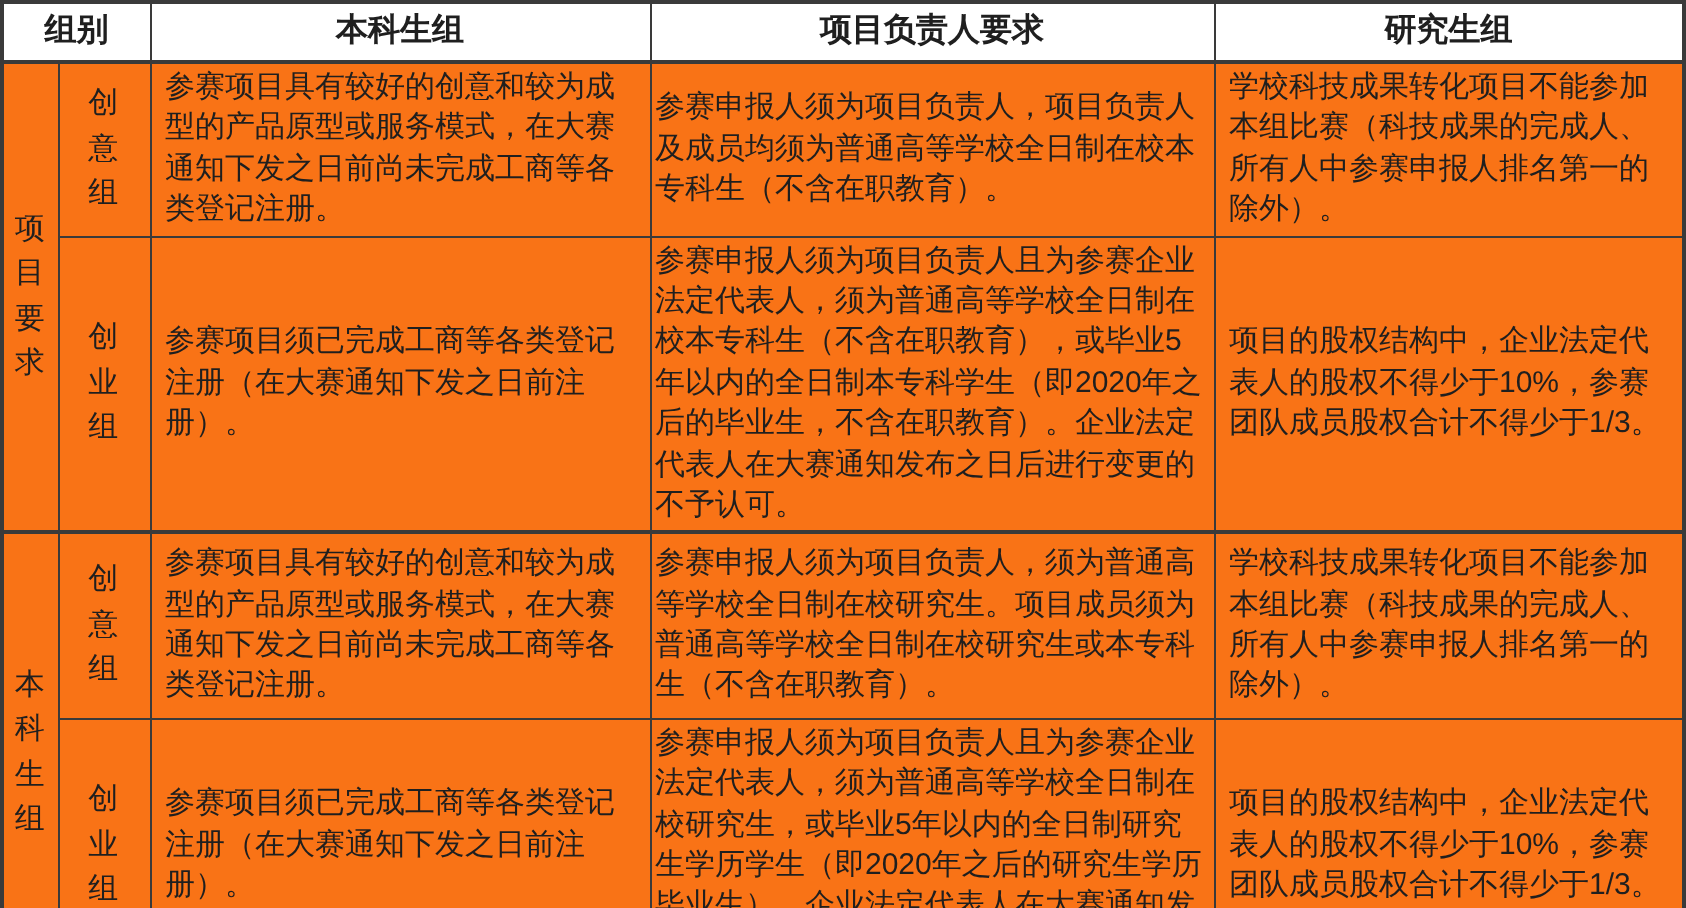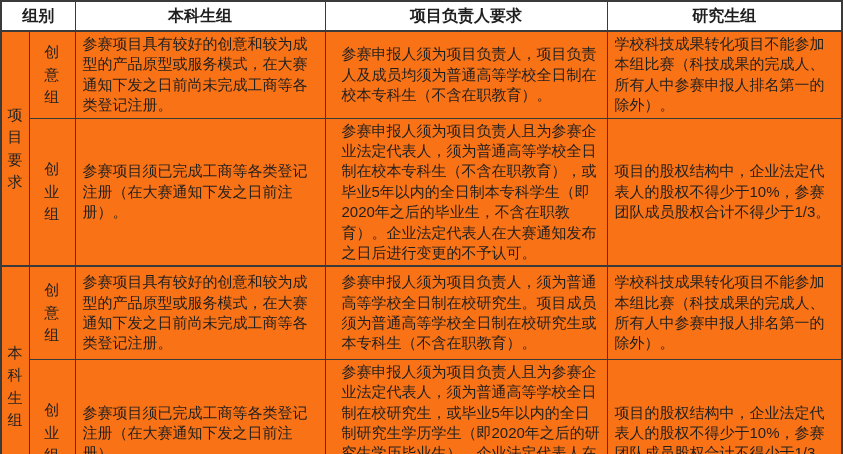--- a/index.html
+++ b/index.html
@@ -54,21 +54,21 @@
     width:1.05em;
     margin:0 auto;
     word-break:break-all;
     line-height:1.5;
     text-align:left;
   }
   td.cell-text{
     text-align:left;
   }
   td.cell-project{padding:2px 5px 2px 7px;}
-  td.cell-leader{padding:2px 4px 2px 16px;}
+  td.cell-leader{padding:2px 4px 2px 2px;}
   td.cell-other{padding:2px 4px 2px 7px;margin-top:28px;}
 </style>
 </head>
 <body>
 
 <div class="page">
   <table class="req-table">
     <colgroup>
       <col style="width:28px">
       <col style="width:46px">

